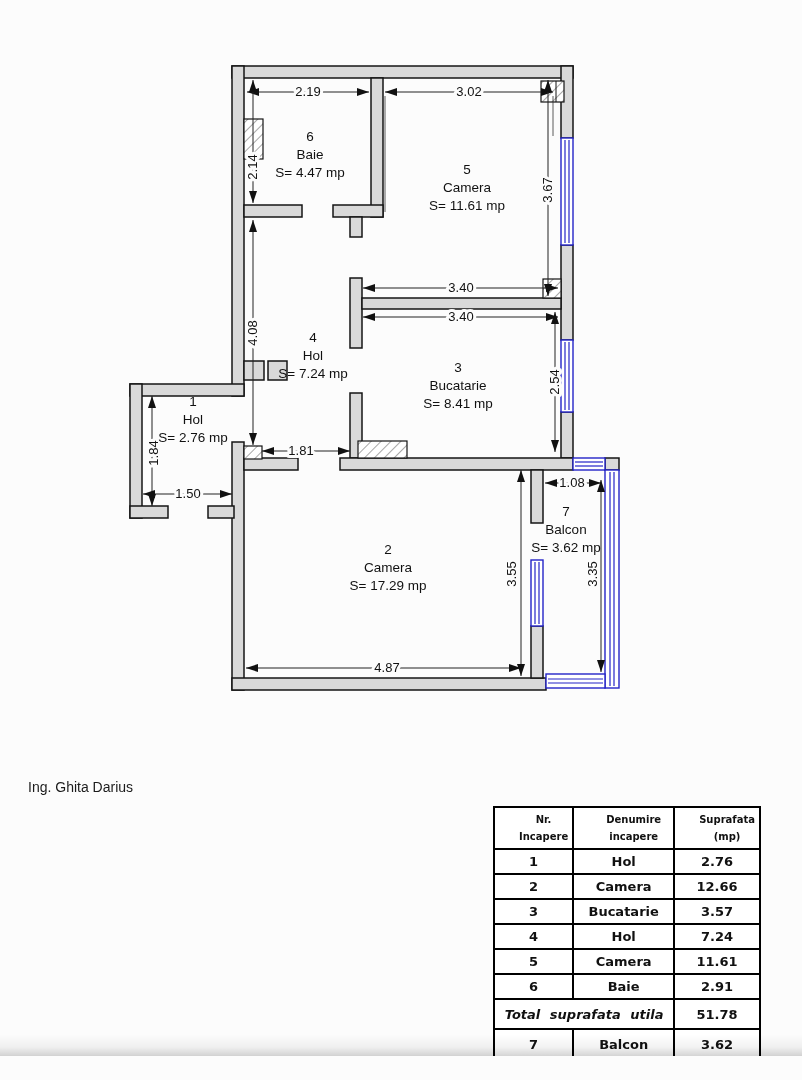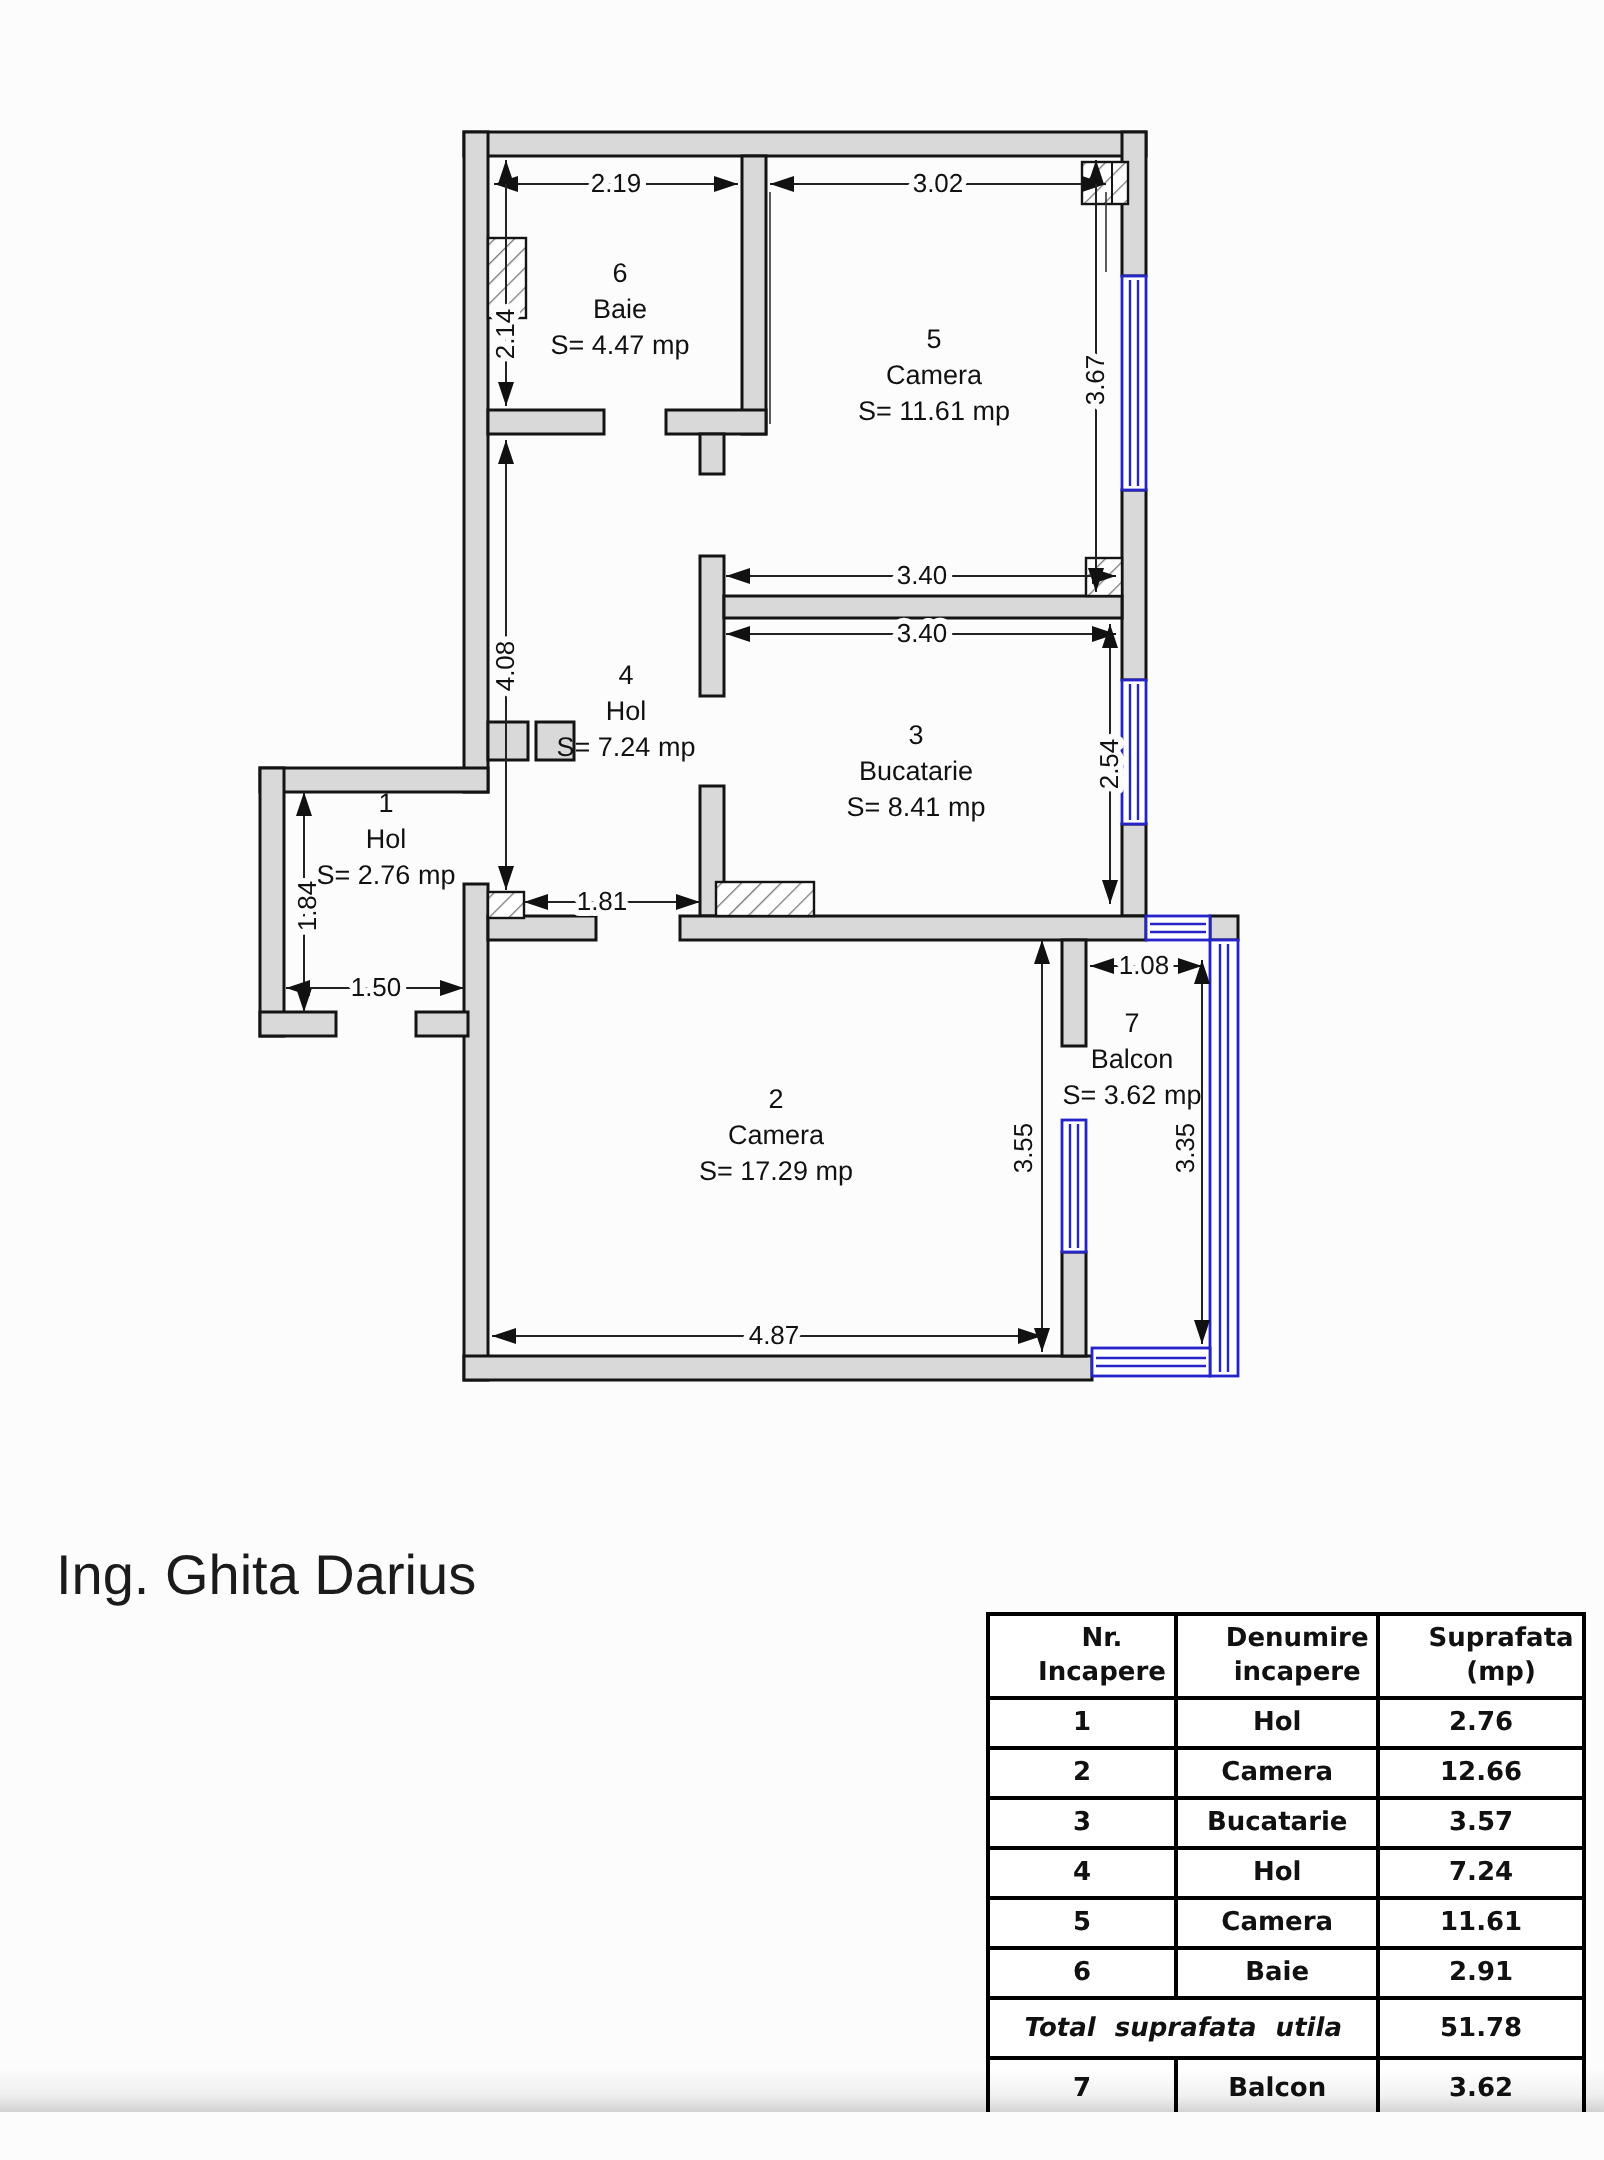--- a/index.html
+++ b/index.html
@@ -8,25 +8,25 @@
   svg{position:absolute;left:0;top:0;}
   .wall{fill:#d9d9d9;stroke:#141414;stroke-width:1.5;}
   .hatchbox{fill:url(#hatch);stroke:#141414;stroke-width:1.2;}
   .win{fill:#ffffff;stroke:#2424c8;stroke-width:1.4;}
   .winline{stroke:#2424c8;stroke-width:1.2;fill:none;}
   .dimline{stroke:#222;stroke-width:1;fill:none;}
   .extline{stroke:#333;stroke-width:0.8;fill:none;}
   .rmtext{font-family:"Liberation Sans",sans-serif;font-size:13.5px;fill:#111;text-anchor:middle;}
   .dimtext{font-family:"Liberation Sans",sans-serif;font-size:13px;fill:#111;text-anchor:middle;
            paint-order:stroke;stroke:#fcfcfc;stroke-width:6px;stroke-linejoin:round;}
-  .signature{position:absolute;left:28px;top:775px;font-size:28px;line-height:25px;color:#1b1b1b;}
+  .signature{position:absolute;left:28px;top:775px;font-size:14px;line-height:25px;color:#1b1b1b;}
   .area-table{position:absolute;left:493px;top:806px;border-collapse:collapse;background:#fff;
               font-family:"DejaVu Sans",sans-serif;font-weight:700;font-size:13px;color:#111;}
   .area-table th,.area-table td{border:2px solid #000;text-align:center;vertical-align:middle;padding:0 4px;}
-  .area-table th{height:40px;line-height:17px;font-size:13px;padding-left:24px;}
+  .area-table th{height:40px;line-height:17px;font-size:10px;padding-left:24px;}
   .area-table td{height:23px;}
   .col-nr{width:62px;}.col-name{width:101px;}.col-area{width:80px;}
   .total-row td{height:28px;}
   .total-label{word-spacing:5px;font-style:italic;}
   .last-row td{height:29px;}
   .bottom-fade{position:absolute;left:0;right:0;bottom:0;height:22px;
     background:linear-gradient(to bottom,rgba(0,0,0,0) 0%,rgba(0,0,0,0.05) 60%,rgba(0,0,0,0.17) 100%);}
 </style>
 </head>
 <body>

